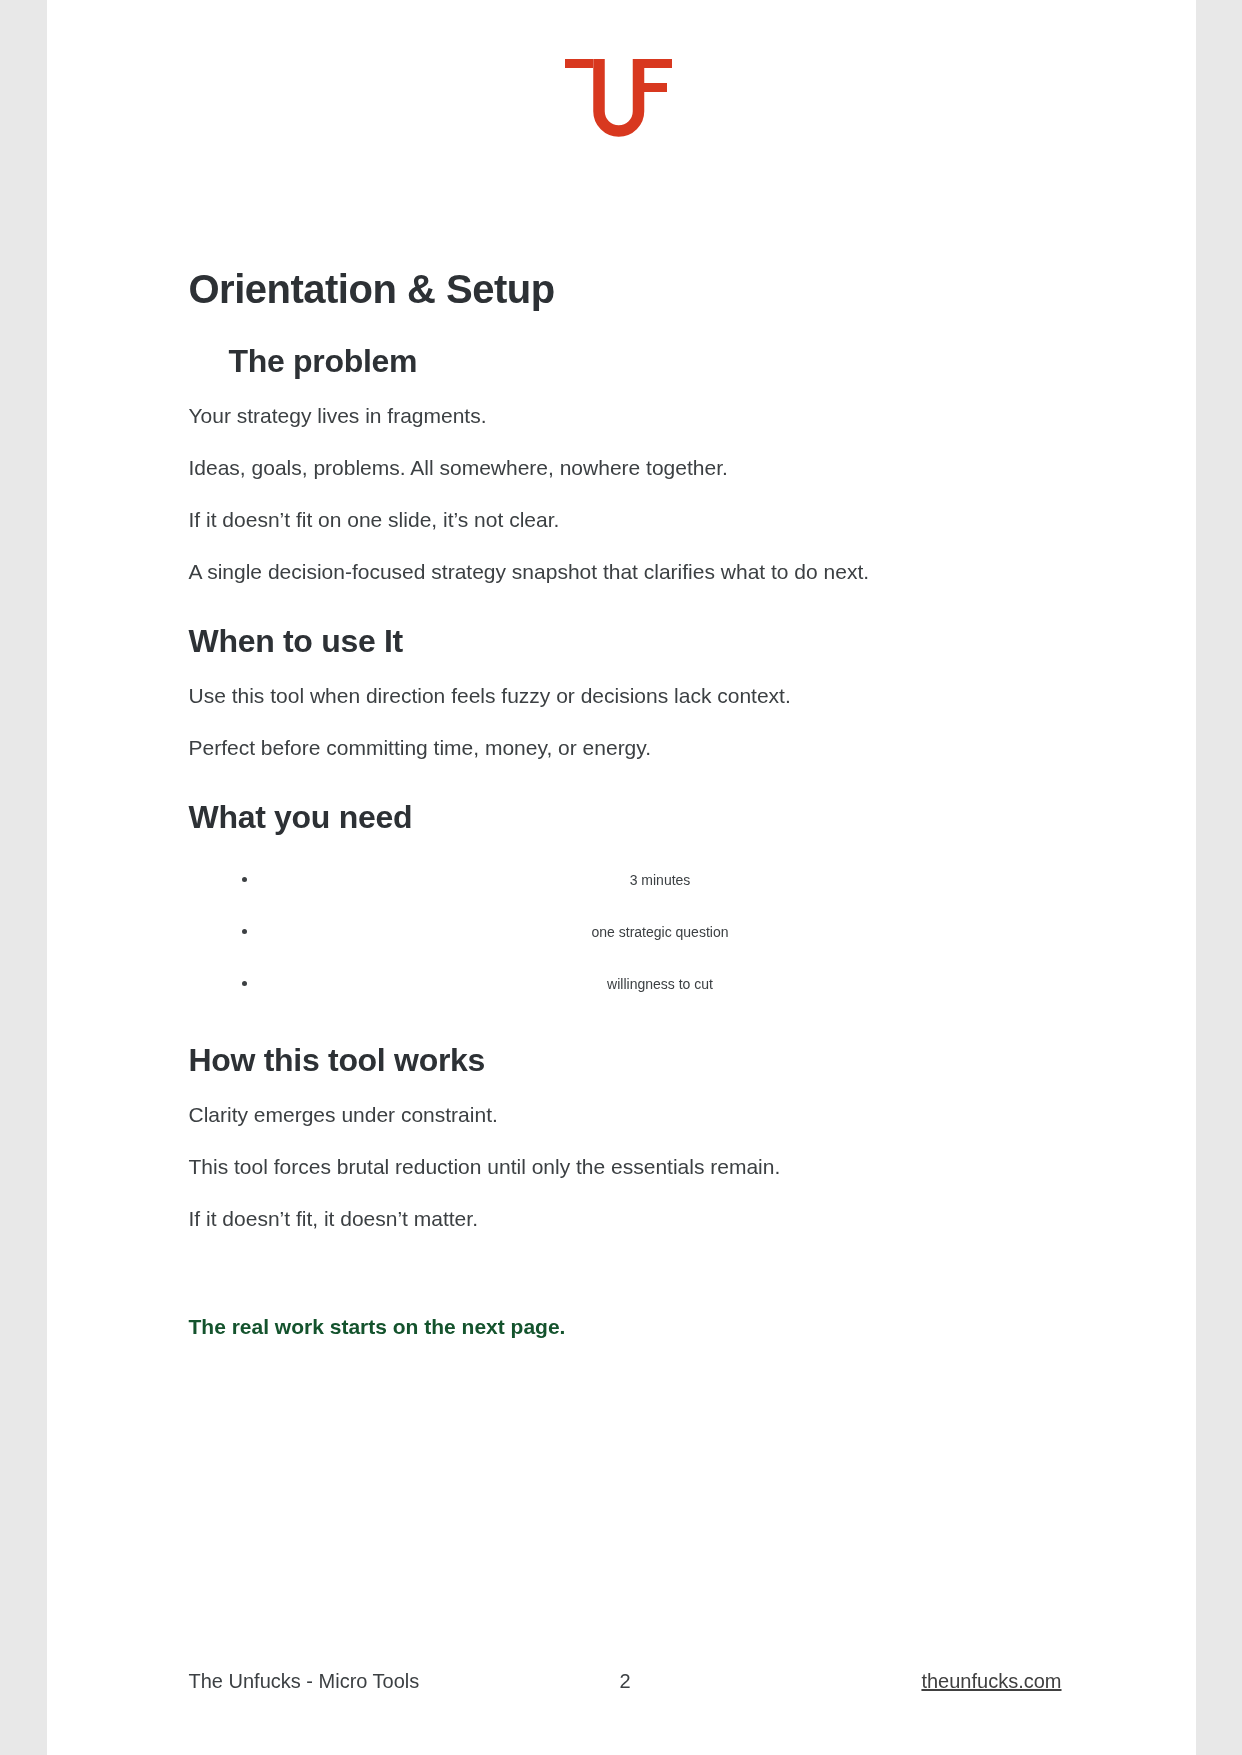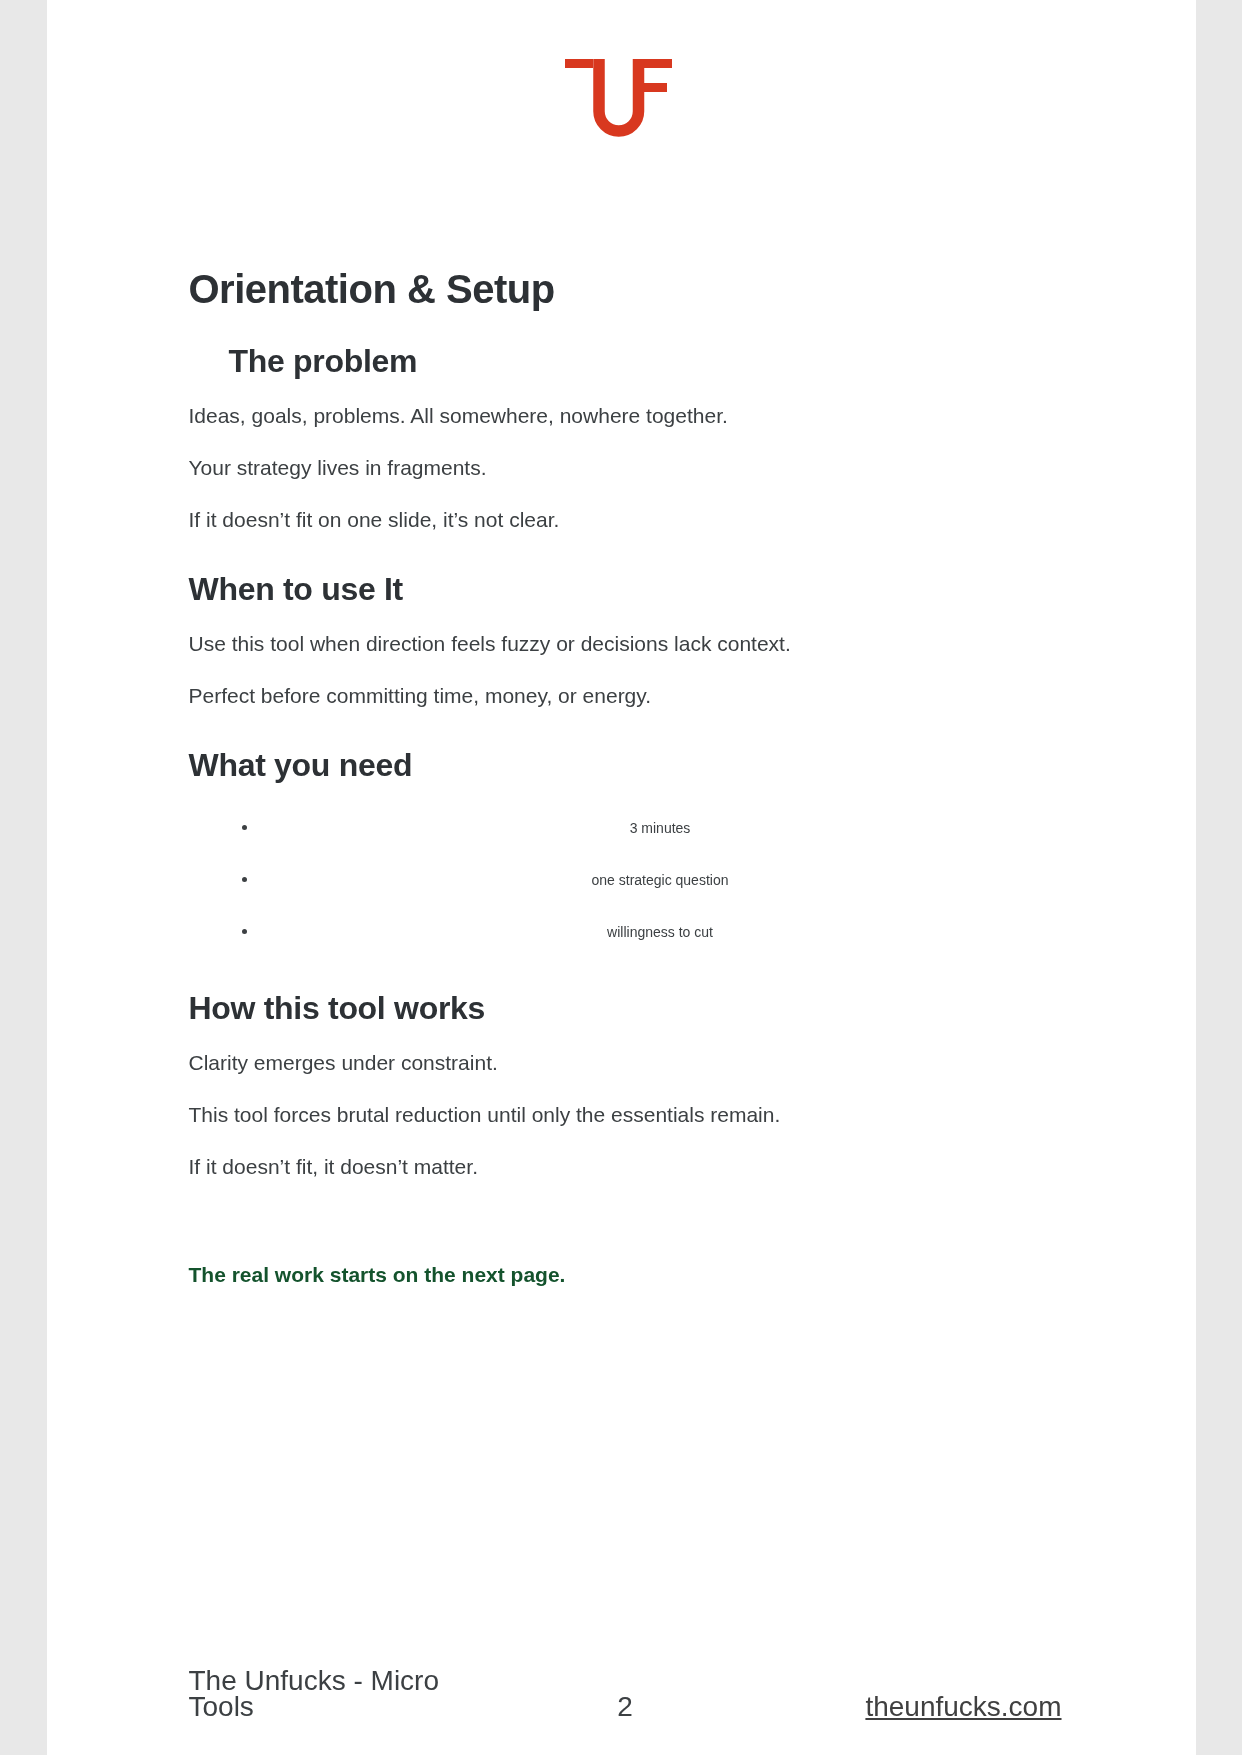--- a/index.html
+++ b/index.html
@@ -82,21 +82,21 @@
     color: #14532d;
   }
 
   .footer {
     position: absolute;
     left: 142px;
     right: 134px;
     top: 1668px;
     display: flex;
     align-items: flex-end;
-    font-size: 28px;
+    font-size: 20px;
     line-height: 26px;
     color: #3c4043;
     gap: 44px;
   }
   .footer .foot-left  { flex: 1; text-align: left; }
   .footer .foot-mid   { flex: 1; text-align: center; }
   .footer .foot-right { flex: 1; text-align: right; }
   .footer a.site-link {
     color: #404040;
     text-decoration: underline;
@@ -113,24 +113,25 @@
     <rect x="80" y="0" width="28" height="9" fill="#d8381f"></rect>
     <rect x="80" y="24" width="23" height="9" fill="#d8381f"></rect>
     <path d="M 35 0 L 35 52.25 A 19.75 19.75 0 0 0 74.5 52.25 L 74.5 0" fill="none" stroke-width="11.5" stroke="#d8381f"></path>
   </svg>
 
   <div class="content">
 
     <h1 class="doc-title">Orientation &amp; Setup</h1>
 
     <h2 class="section-title">The problem</h2>
+    <p class="body-text">Your strategy lives in fragments.</p>
     <p class="body-text">Ideas, goals, problems. All somewhere, nowhere together.</p>
-    <p class="body-text">Your strategy lives in fragments.</p>
     <p class="body-text">If it doesn’t fit on one slide, it’s not clear.</p>
 
+    <p class="body-text">A single decision-focused strategy snapshot that clarifies what to do next.</p>
 
     <h2 class="section-title">When to use It</h2>
     <p class="body-text">Use this tool when direction feels fuzzy or decisions lack context.</p>
     <p class="body-text">Perfect before committing time, money, or energy.</p>
 
     <h2 class="section-title">What you need</h2>
     <ul class="needs-list">
       <li>3 minutes</li>
       <li>one strategic question</li>
       <li>willingness to cut</li>

